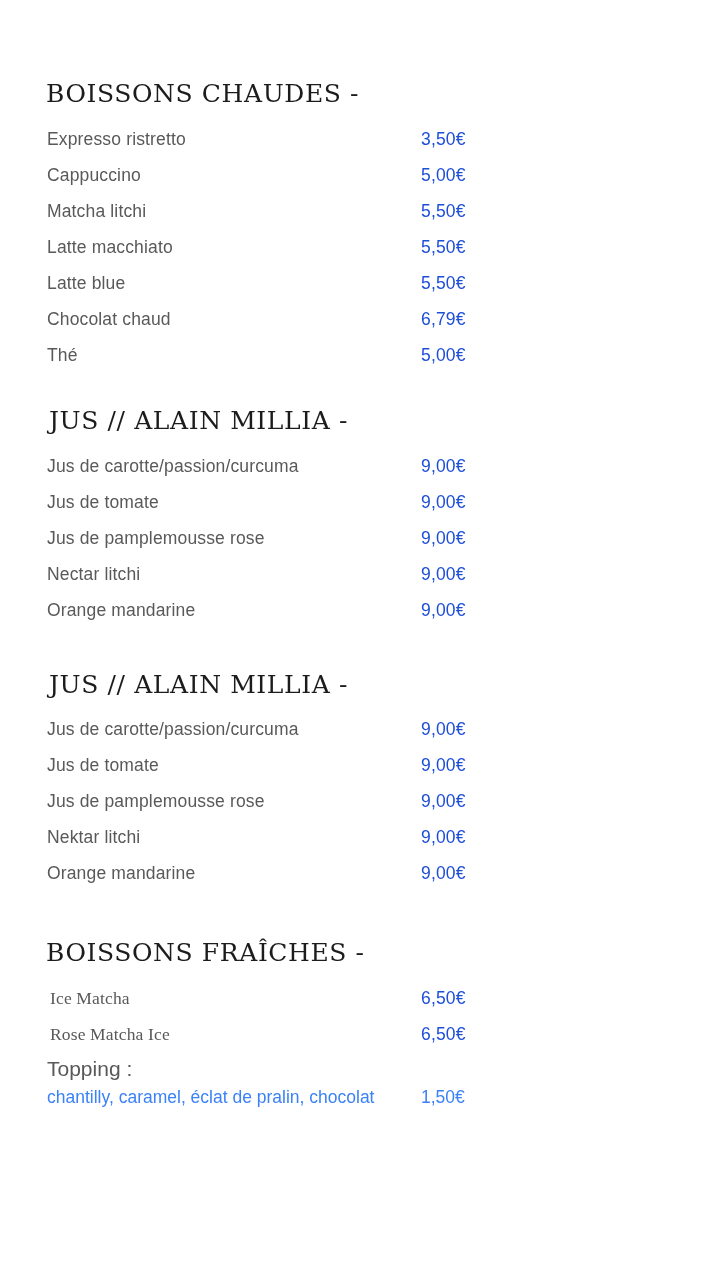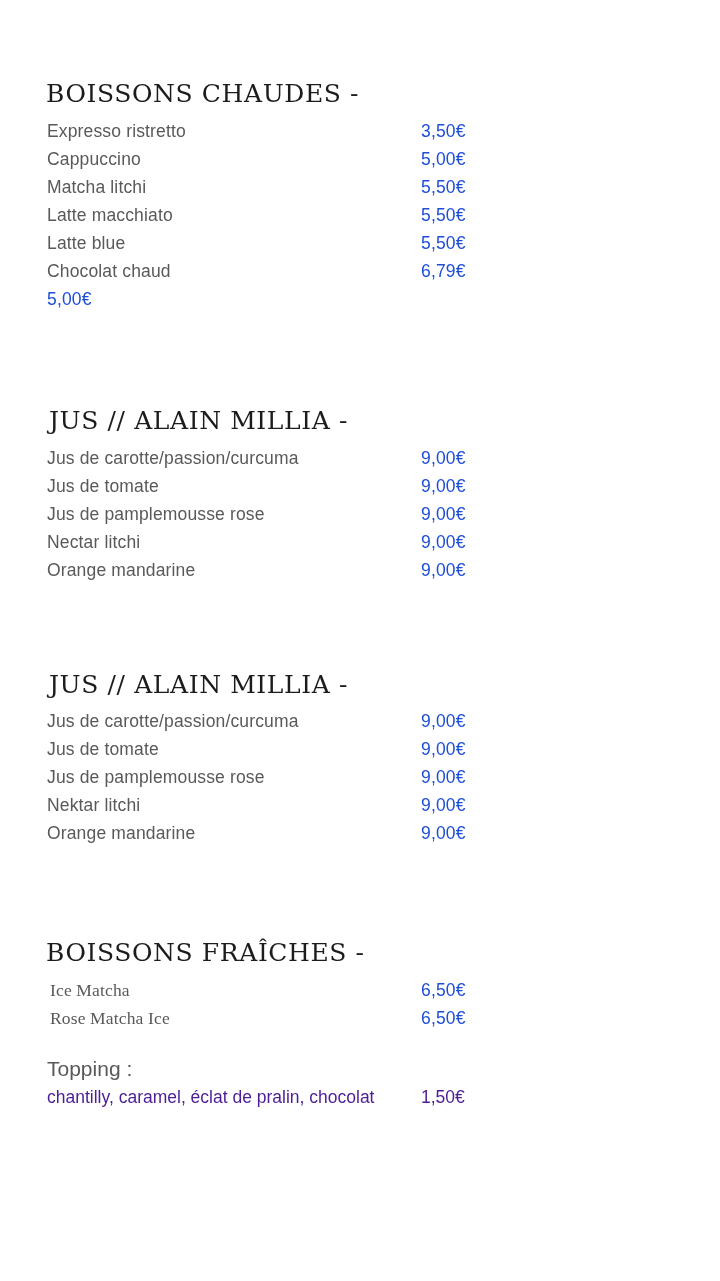--- a/index.html
+++ b/index.html
@@ -49,20 +49,21 @@
     display: flex;
     align-items: baseline;
     font-size: 17.5px;
     line-height: 28px;
     color: #595959;
     font-weight: 300;
     letter-spacing: 0.15px;
   }
   .item-name {
     white-space: pre;
+    margin-top: 8px;
   }
   .item-price {
     white-space: pre;
     color: #1d4ed8;
   }
 
   
   #sec-hot .section-title { position: absolute; left: 46px; top: 59px; }
   #sec-hot .items { position: absolute; left: 47px; top: 117px; width: 430px; }
   #sec-hot .item-name { width: 374px; }
@@ -94,21 +95,21 @@
     line-height: 28px;
     color: #595959;
     font-weight: 300;
     white-space: pre;
   }
   .topping-row {
     display: flex;
     align-items: baseline;
     font-size: 17.5px;
     line-height: 28px;
-    color: #4c1d95;
+    color: #3b82f6;
     font-weight: 300;
   }
   .topping-desc {
     white-space: pre;
     width: 374px;
   }
   .topping-price {
     white-space: pre;
   }
 </style>
@@ -139,20 +140,21 @@
         </li>
         <li class="item">
           <span class="item-name">Latte blue</span>
           <span class="item-price">5,50€</span>
         </li>
         <li class="item">
           <span class="item-name">Chocolat chaud</span>
           <span class="item-price">6,79€</span>
         </li>
         <li class="item">
+          <span class="item-name">Thé</span>
           <span class="item-price">5,00€</span>
         </li>
       </ul>
     </section>
 
     <section class="section" id="sec-juice1">
       <h2 class="section-title">JUS // ALAIN MILLIA -</h2>
       <ul class="items">
         <li class="item">
           <span class="item-name">Jus de carotte/passion/curcuma</span>

